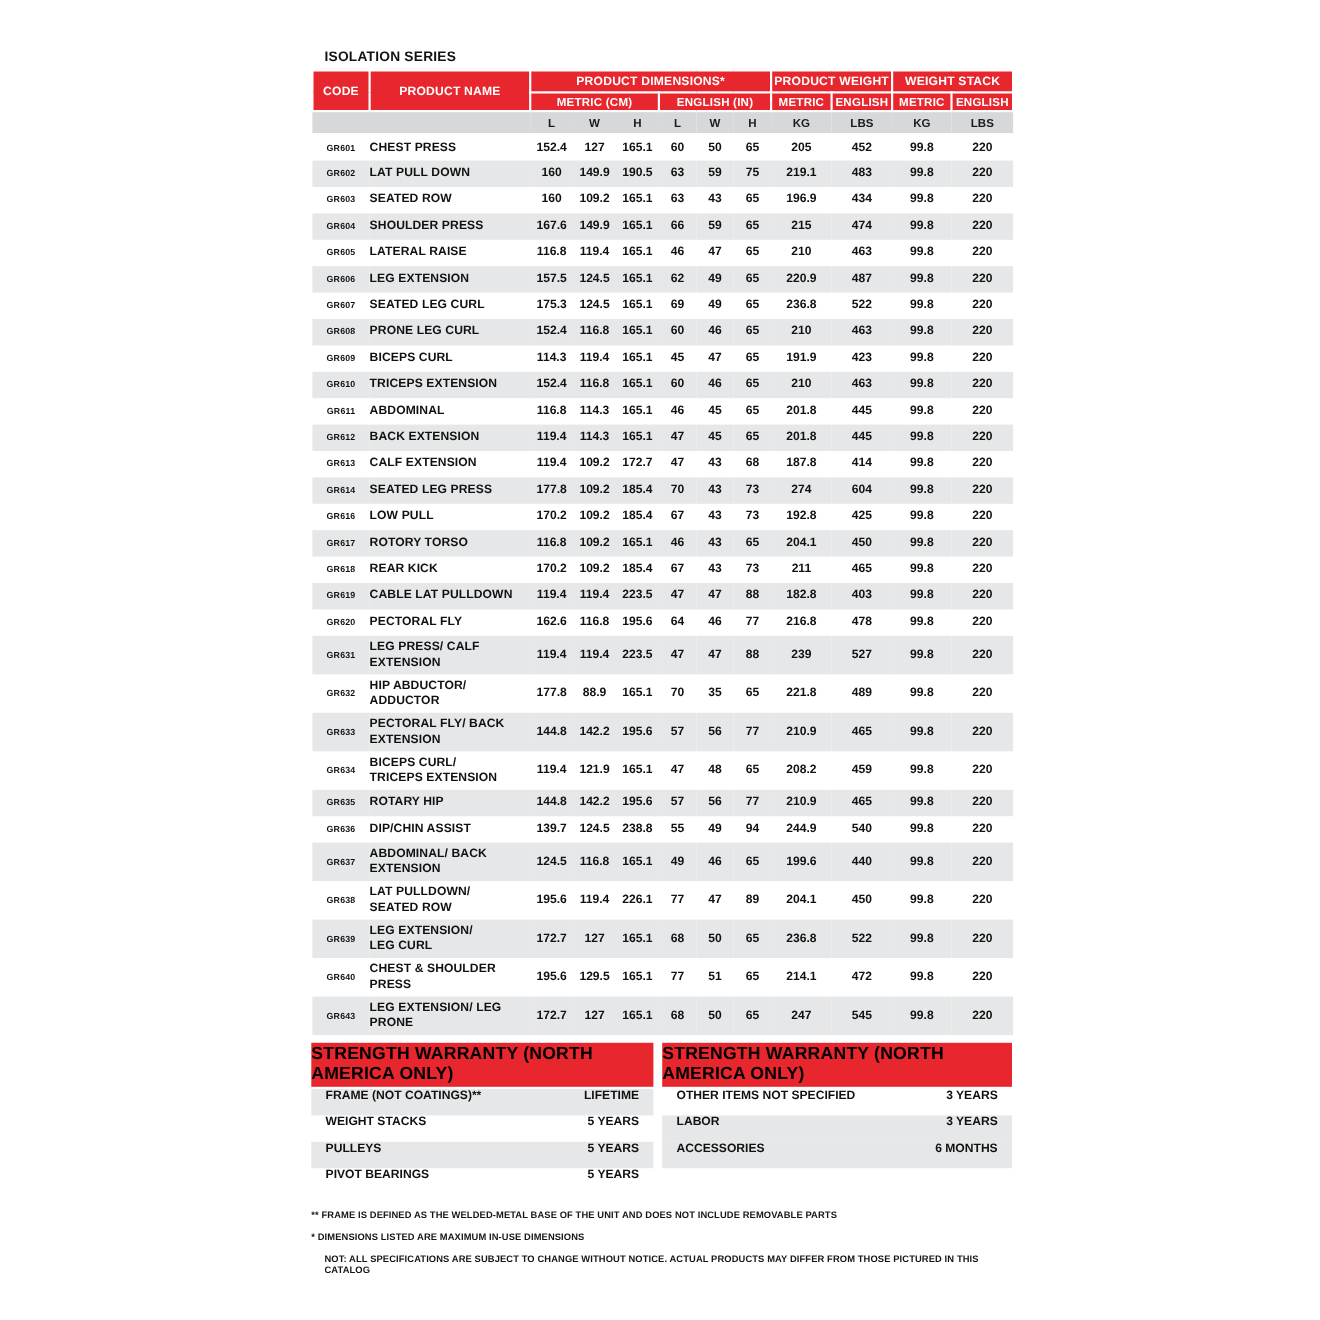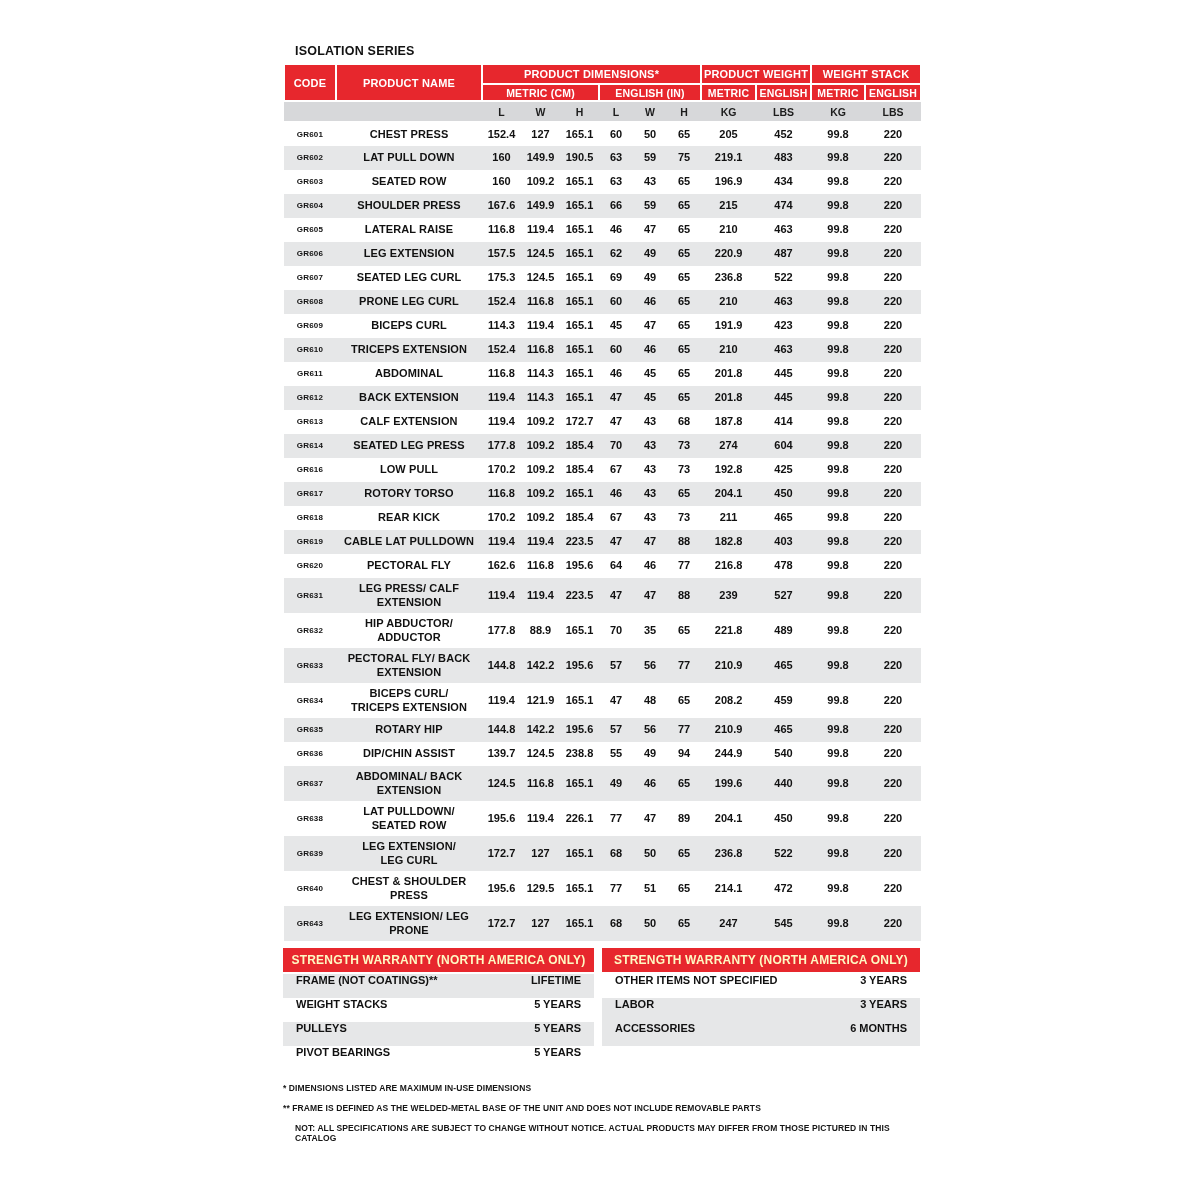--- a/index.html
+++ b/index.html
@@ -20,27 +20,27 @@
          border:2px solid #ffffff;text-align:center;}
   tr.hrow1 th{height:20px;}
   tr.hrow2 th{height:17px;font-size:10.5px;}
   tr.units th{height:21px;background:var(--units);font-size:10.5px;font-weight:bold;color:#1c1c1c;
               border-bottom:2px solid #ffffff;text-align:center;}
   tbody td{font-size:11px;font-weight:bold;text-align:center;line-height:1.2;}
   tbody tr.single{height:24px;}
   tbody tr.double{height:35px;}
   tbody tr.gray td{background:var(--stripe);}
   td.code{font-size:8px;letter-spacing:.2px;}
-  td.name{text-align:center;padding-left:5px;white-space:pre-line;letter-spacing:.1px;}
+  td.name{text-align:left;padding-left:5px;white-space:pre-line;letter-spacing:.1px;}
 
   .warranty-wrap{display:flex;margin-top:7px;width:637px;}
   .wtable{width:311px;}
   .wtable.right{width:318px;margin-left:8px;}
-  .whead{height:24px;background:var(--red);color:#fef9c3;display:flex;align-items:center;justify-content:center;
-         font-size:12px;font-weight:bold;letter-spacing:.2px;margin-bottom:2px;}
+  .whead{height:40px;background:var(--red);color:#000000;display:flex;align-items:center;justify-content:center;
+         font-size:16px;font-weight:bold;letter-spacing:.2px;margin-bottom:2px;}
   .wrow{height:24px;display:flex;align-items:flex-start;justify-content:space-between;
         padding:0 13px;font-size:11px;font-weight:bold;}
   .wrow.gray{background:var(--stripe);}
   .wrow .wlabel{white-space:nowrap;}
   .wrow .wvalue{white-space:nowrap;margin-left:19px;}
 
   .footnotes{margin-top:13px;}
   .fn{font-size:8.5px;font-weight:bold;letter-spacing:.1px;margin-bottom:10px;color:#161616;}
   .fn.indent{margin-left:12px;}
 </style>
@@ -560,18 +560,18 @@
           <span class="wvalue">3 YEARS</span>
         </div>
         <div class="wrow gray">
           <span class="wlabel">ACCESSORIES</span>
           <span class="wvalue">6 MONTHS</span>
         </div>
       </div>
     </div>
 
   <div class="footnotes" id="footnotes">
+      <div class="fn">** FRAME IS DEFINED AS THE WELDED-METAL BASE OF THE UNIT AND DOES NOT INCLUDE REMOVABLE PARTS</div>
       <div class="fn">* DIMENSIONS LISTED ARE MAXIMUM IN-USE DIMENSIONS</div>
-      <div class="fn">** FRAME IS DEFINED AS THE WELDED-METAL BASE OF THE UNIT AND DOES NOT INCLUDE REMOVABLE PARTS</div>
       <div class="fn indent">NOT: ALL SPECIFICATIONS ARE SUBJECT TO CHANGE WITHOUT NOTICE. ACTUAL PRODUCTS MAY DIFFER FROM THOSE PICTURED IN THIS CATALOG</div>
     </div>
 
 </div>
 
 </body></html>

